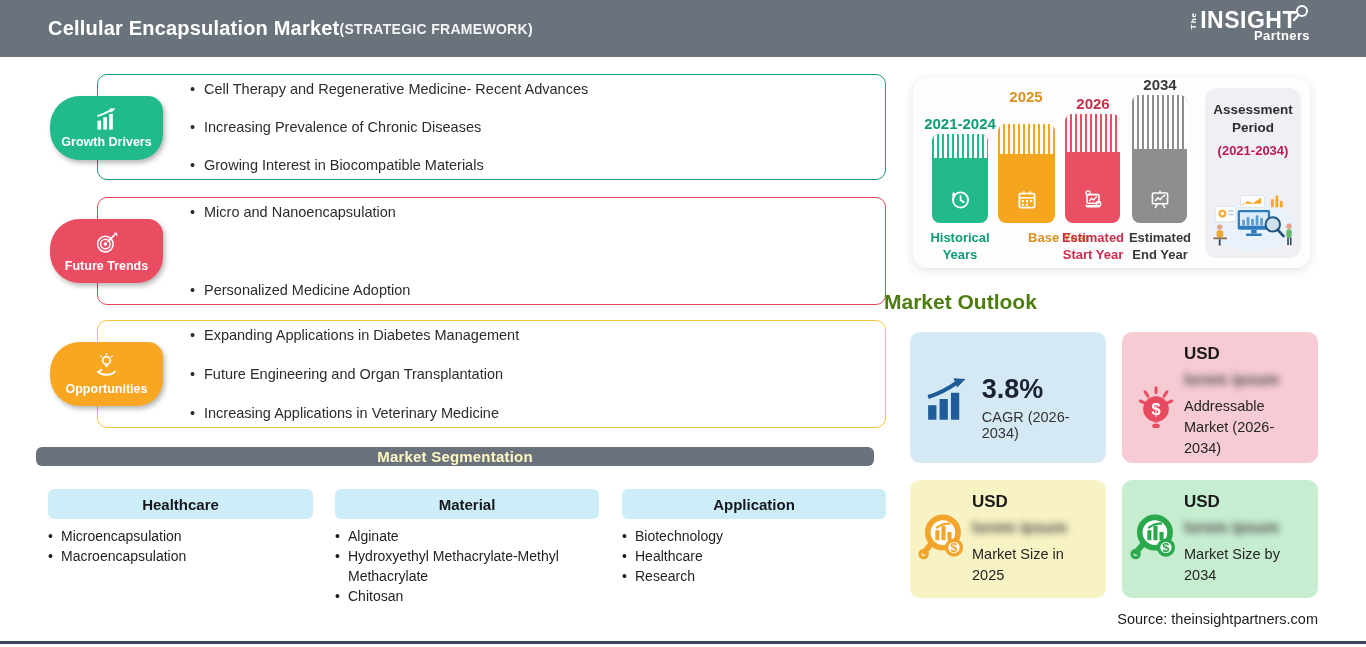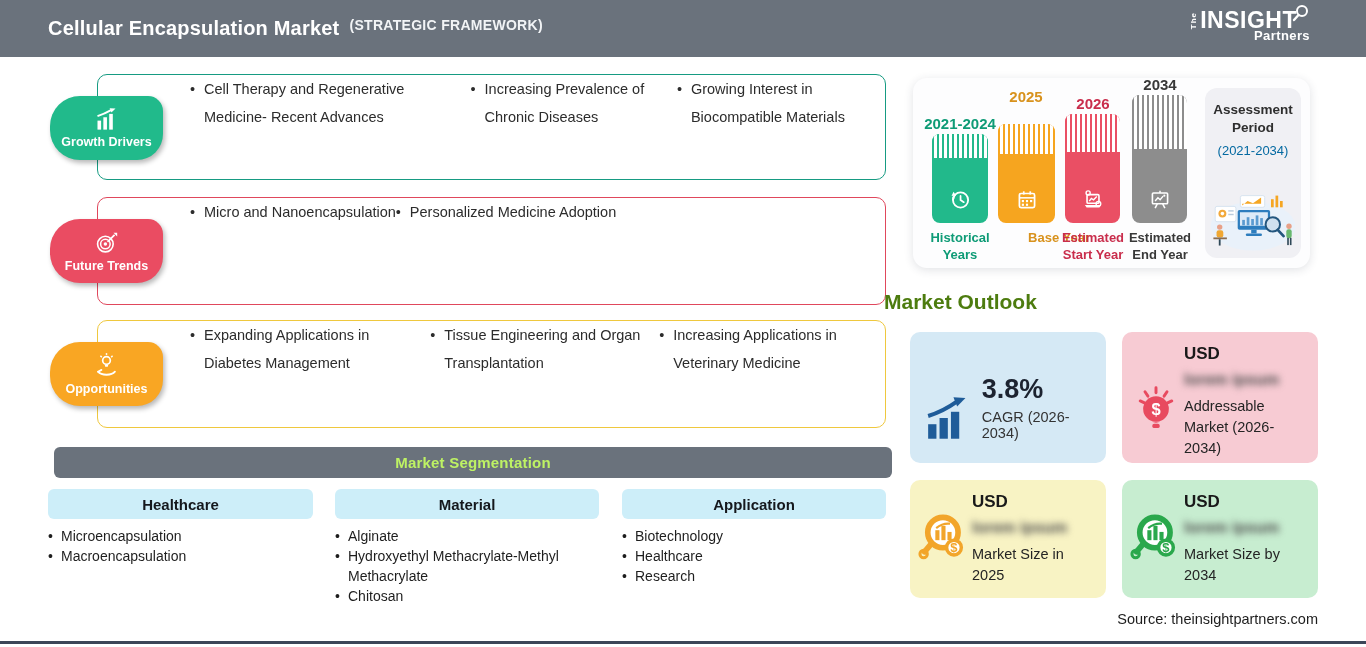--- a/index.html
+++ b/index.html
@@ -2,50 +2,50 @@
 <html><head>
 <meta charset="utf-8">
 <style>
   * { margin:0; padding:0; box-sizing:border-box; }
   html,body { background:#ffffff; }
   body { font-family:"Liberation Sans", sans-serif; }
   .canvas { position:relative; width:1366px; height:647px; background:#fff; overflow:hidden; }
 
   
   .header { position:absolute; top:0; left:0; width:1366px; height:57px; background:#6a727c; display:flex; align-items:center; }
-  .header-titles { position:absolute; left:48px; display:flex; align-items:flex-start; gap:10px; }
+  .header-titles { position:absolute; left:48px; display:flex; align-items:center; }
   .header-title { color:#fff; font-size:20px; font-weight:bold; letter-spacing:.2px; }
   .header-subtitle { color:#f2f4f6; font-size:14px; font-weight:bold; letter-spacing:.3px; }
   .logo { position:absolute; right:56px; top:9px; color:#fff; }
   .logo-top { display:flex; align-items:center; position:relative; }
   .logo-the { writing-mode:vertical-rl; transform:rotate(180deg); font-size:8px; font-weight:bold; letter-spacing:1px; margin-right:2px; }
   .logo-insight { font-size:23px; font-weight:bold; letter-spacing:.5px; line-height:1; }
   .logo-partners { text-align:right; font-size:13px; font-weight:bold; margin-top:-4px; letter-spacing:.4px; }
   .logo-mag { margin-left:-7px; margin-top:-14px; }
 
   
   .info-box { position:absolute; left:97px; width:789px; border-radius:10px; background:#fff; }
   .box-drivers { top:74px; height:106px; border:1.4px solid #169b82; }
   .box-trends { top:197px; height:108px; border:1.4px solid #e0475c; }
   .box-opps { top:320px; height:108px; border:1.4px solid #efc83e; }
-  .box-list { position:absolute; left:92px; top:0; bottom:0; display:flex; flex-direction:row; justify-content:space-between; list-style:none; }
+  .box-list { position:absolute; left:92px; top:0; bottom:0; display:flex; flex-direction:column; justify-content:space-between; list-style:none; }
   .box-list li { position:relative; padding-left:14px; font-size:14.5px; color:#2c2c2c; line-height:28px; }
   .box-list li::before { content:"•"; position:absolute; left:0; color:#2c2c2c; }
 
   .badge { position:absolute; left:50px; width:113px; height:64px; border-radius:30px 15px 26px 30px;
            display:flex; flex-direction:column; align-items:center; justify-content:center; gap:3px;
            color:#fff; box-shadow:2px 3px 5px rgba(0,0,0,.28); }
   .badge-drivers { top:96px; background:#21ba8b; }
   .badge-trends { top:219px; background:#ea4c62; }
   .badge-opps { top:342px; background:#f9a623; }
   .badge-label { font-size:12.5px; font-weight:bold; }
 
   
-  .seg-bar { position:absolute; left:54px; top:447px; width:838px; height:31px; background:#6a727c; border-radius:6px;
-             display:flex; align-items:center; justify-content:center; color:#bef264; font-size:15px; font-weight:bold; letter-spacing:.2px; }
+  .seg-bar { position:absolute; left:36px; top:447px; width:838px; height:19px; background:#6a727c; border-radius:6px;
+             display:flex; align-items:center; justify-content:center; color:#fef9c3; font-size:15px; font-weight:bold; letter-spacing:.2px; }
   .seg-head { position:absolute; top:489px; height:30px; background:#cdeef9; border-radius:6px;
               display:flex; align-items:center; justify-content:center; font-size:15px; font-weight:bold; color:#15181d; }
   .seg-head-technique { left:48px; width:265px; }
   .seg-head-material { left:335px; width:264px; }
   .seg-head-application { left:622px; width:264px; }
   .seg-list { position:absolute; top:526px; list-style:none; }
   .seg-list-technique { left:48px; width:260px; }
   .seg-list-material { left:335px; width:245px; }
   .seg-list-application { left:622px; width:250px; }
   .seg-list li { position:relative; padding-left:13px; font-size:14px; color:#1e1e1e; line-height:20px; }
@@ -57,31 +57,31 @@
   .tbar { position:absolute; border-radius:8px; }
   .tbar-cap { position:absolute; top:0; left:0; right:0; border-radius:8px 8px 0 0;
               background:repeating-linear-gradient(90deg, var(--c) 0 2px, #ffffff 2px 5px); }
   .tbar-icon { position:absolute; left:0; right:0; bottom:10px; display:flex; justify-content:center; color:#fff; }
   .tbar-year { position:absolute; width:90px; text-align:center; font-size:15px; font-weight:bold; }
   .tbar-caption { position:absolute; top:152px; width:80px; text-align:center; font-size:13px; font-weight:bold; line-height:1.3; }
   .t-teal { color:#0e9b76; } .t-orange { color:#d8921d; } .t-red { color:#c92d4c; } .t-dark { color:#383838; }
   .assessment { position:absolute; left:292px; top:10px; width:96px; height:170px; background:#f0f0f4; border-radius:12px;
                 padding-top:13px; text-align:center; }
   .assessment-title { font-size:13.5px; font-weight:bold; color:#2e2e2e; line-height:1.3; }
-  .assessment-range { font-size:13px; color:#0369a1; font-weight:normal; margin-top:7px; }
+  .assessment-range { font-size:13px; color:#be185d; font-weight:bold; margin-top:7px; }
   .assessment-illus { position:absolute; left:3px; right:3px; bottom:6px; }
 
   
   .outlook-title { position:absolute; left:884px; top:290px; font-size:21px; font-weight:bold; color:#4d7c0f; }
   .card { position:absolute; border-radius:10px; }
   .card-cagr { left:910px; top:332px; width:196px; height:131px; background:#d5e9f5; }
   .card-addressable { left:1122px; top:332px; width:196px; height:131px; background:#f7cbd3; }
   .card-size2025 { left:910px; top:480px; width:196px; height:118px; background:#f8f3c4; }
   .card-size2034 { left:1122px; top:480px; width:196px; height:118px; background:#c7edd0; }
-  .cagr-row { position:absolute; left:14px; top:44px; display:flex; align-items:flex-end; gap:8px; }
+  .cagr-row { position:absolute; left:14px; top:44px; display:flex; align-items:flex-start; gap:8px; }
   .cagr-value { font-size:27px; font-weight:bold; color:#1c2330; line-height:1; }
   .cagr-caption { font-size:14.5px; color:#333; margin-top:6px; }
   .card-icon { position:absolute; }
   .card-text { position:absolute; left:62px; top:12px; width:124px; }
   .card-usd { font-size:17px; font-weight:bold; color:#191919; }
   .card-blur { font-size:16px; font-weight:bold; color:#4d4d4d; filter:blur(3.5px); margin-top:7px; white-space:nowrap; }
   .card-caption { font-size:14.5px; color:#242424; line-height:1.45; margin-top:7px; }
 
   .source { position:absolute; right:48px; top:611px; font-size:14.5px; color:#1d1d1d; }
   .bottom-line { position:absolute; left:0; top:641px; width:1366px; height:3px; background:#3c4658; }
@@ -140,21 +140,21 @@
       <circle cx="10.5" cy="13" r="1.6" fill="#fff"></circle>
       <line x1="12.5" y1="11" x2="19" y2="4.5" stroke="#fff" stroke-width="1.6"></line>
       <polygon points="18,2.6 21.4,2.6 21.4,6" fill="#fff"></polygon>
     </svg>
     <span class="badge-label">Future Trends</span>
   </div>
 
   <div class="info-box box-opps">
     <ul class="box-list">
       <li>Expanding Applications in Diabetes Management</li>
-      <li>Tissue Engineering and Organ Transplantation</li>
+      <li>Future Engineering and Organ Transplantation</li>
       <li>Increasing Applications in Veterinary Medicine</li>
     </ul>
   </div>
   <div class="badge badge-opps">
     <svg width="27" height="27" viewBox="0 0 24 24">
       <circle cx="12" cy="7.5" r="3.4" fill="none" stroke="#fff" stroke-width="1.5"></circle>
       <rect x="10.6" y="11" width="2.8" height="2" rx="0.6" fill="#fff"></rect>
       <line x1="12" y1="1" x2="12" y2="2.6" stroke="#fff" stroke-width="1.3"></line>
       <line x1="6.6" y1="3.4" x2="7.8" y2="4.6" stroke="#fff" stroke-width="1.3"></line>
       <line x1="17.4" y1="3.4" x2="16.2" y2="4.6" stroke="#fff" stroke-width="1.3"></line>

